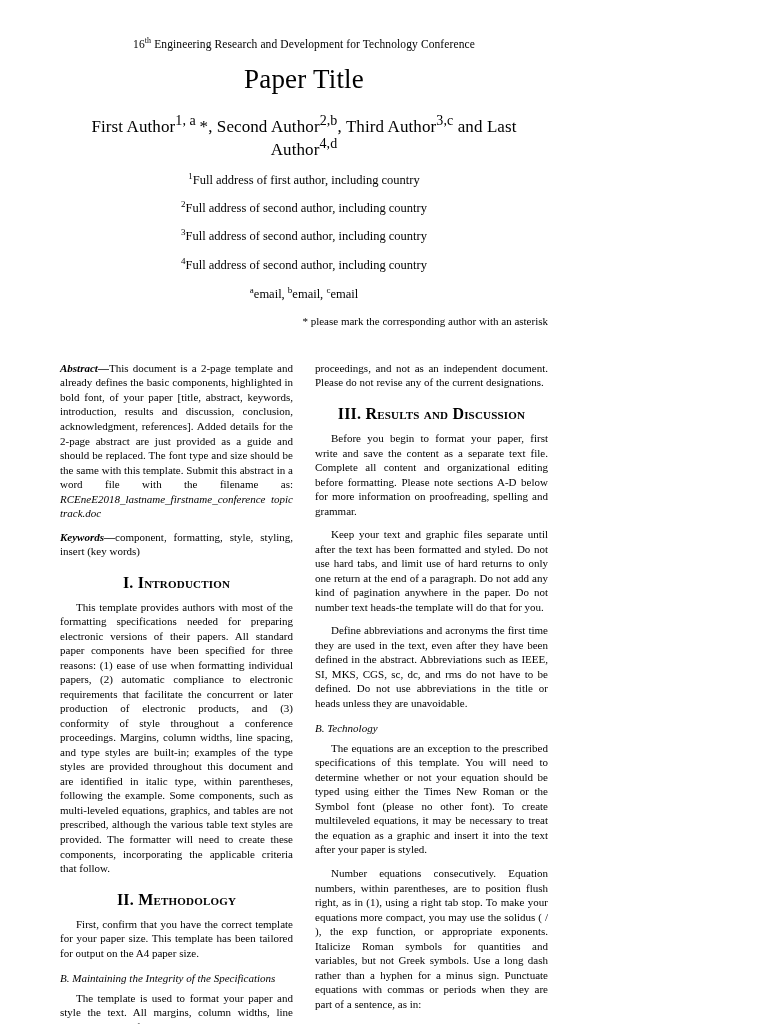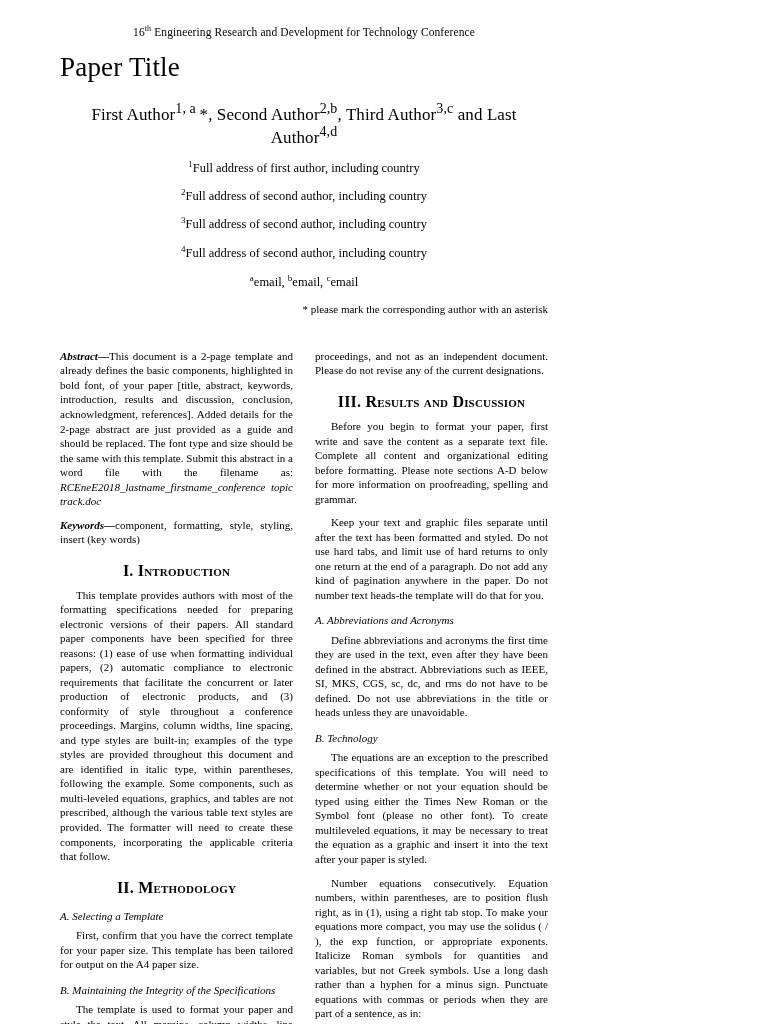--- a/index.html
+++ b/index.html
@@ -12,32 +12,33 @@
     height: 1024px;
     font-family: "Liberation Serif", serif;
     color: #000000;
     overflow: hidden;
   }
   .page {
     position: relative;
     width: 608px;
     height: 1024px;
     box-sizing: border-box;
-    padding: 20px 60px 0 60px;
+    padding: 32px 60px 0 60px;
   }
   .conf-header {
     text-align: center;
     font-size: 11.5px;
     margin-top: 4px;
     letter-spacing: 0.1px;
   }
   .conf-header sup {
     font-size: 8px;
   }
   .paper-title {
+    text-align: center;
     font-size: 27px;
     margin-top: 14px;
     font-weight: normal;
     letter-spacing: 0.2px;
   }
   .authors {
     text-align: center;
     font-size: 17px;
     margin-top: 18px;
     letter-spacing: 0.1px;
@@ -173,35 +174,33 @@
     <div class="col">
       <p class="abstract-para"><span class="abstract-lead">Abstract—</span><span>This document is a 2-page template and already defines the basic components, highlighted in bold font, of your paper [title, abstract, keywords, introduction, results and discussion, conclusion, acknowledgment, references]. Added details for the 2-page abstract are just provided as a guide and should be replaced. The font type and size should be the same with this template. Submit this abstract in a word file with the filename as: </span><span class="filename">RCEneE2018_lastname_firstname_conference topic track.doc</span></p>
 
       <p class="keywords-para"><span class="kw-lead">Keywords—</span><span>component, formatting, style, styling, insert (key words)</span></p>
 
       <h2 class="section">I.   Introduction</h2>
       <p>This template provides authors with most of the formatting specifications needed for preparing electronic versions of their papers. All standard paper components have been specified for three reasons: (1) ease of use when formatting individual papers, (2) automatic compliance to electronic requirements that facilitate the concurrent or later production of electronic products, and (3) conformity of style throughout a conference proceedings. Margins, column widths, line spacing, and type styles are built-in; examples of the type styles are provided throughout this document and are identified in italic type, within parentheses, following the example. Some components, such as multi-leveled equations, graphics, and tables are not prescribed, although the various table text styles are provided. The formatter will need to create these components, incorporating the applicable criteria that follow.</p>
 
       <h2 class="section">II.   Methodology</h2>
 
-      <h3 class="subsection">A.   Selecting a Template</h3>
       <p>First, confirm that you have the correct template for your paper size. This template has been tailored for output on the A4 paper size.</p>
 
       <h3 class="subsection">B.   Maintaining the Integrity of the Specifications</h3>
       <p>The template is used to format your paper and style the text. All margins, column widths, line spaces, and text fonts are prescribed; please do not alter them. You may note peculiarities. For example, the head margin in this template measures proportionately more than is customary. This measurement and others are deliberate, using specifications that anticipate your paper as one part of the entire</p>
     </div>
 
     <div class="col">
       <p class="abstract-para">proceedings, and not as an independent document. Please do not revise any of the current designations.</p>
 
       <h2 class="section">III.   Results and Discussion</h2>
       <p>Before you begin to format your paper, first write and save the content as a separate text file. Complete all content and organizational editing before formatting. Please note sections A-D below for more information on proofreading, spelling and grammar.</p>
       <p>Keep your text and graphic files separate until after the text has been formatted and styled. Do not use hard tabs, and limit use of hard returns to only one return at the end of a paragraph. Do not add any kind of pagination anywhere in the paper. Do not number text heads-the template will do that for you.</p>
 
-      <h3 class="subsection">A.   Abbreviations and Acronyms</h3>
       <p>Define abbreviations and acronyms the first time they are used in the text, even after they have been defined in the abstract. Abbreviations such as IEEE, SI, MKS, CGS, sc, dc, and rms do not have to be defined. Do not use abbreviations in the title or heads unless they are unavoidable.</p>
 
       <h3 class="subsection">B.   Technology</h3>
       <p>The equations are an exception to the prescribed specifications of this template. You will need to determine whether or not your equation should be typed using either the Times New Roman or the Symbol font (please no other font). To create multileveled equations, it may be necessary to treat the equation as a graphic and insert it into the text after your paper is styled.</p>
       <p>Number equations consecutively. Equation numbers, within parentheses, are to position flush right, as in (1), using a right tab stop. To make your equations more compact, you may use the solidus ( / ), the exp function, or appropriate exponents. Italicize Roman symbols for quantities and variables, but not Greek symbols. Use a long dash rather than a hyphen for a minus sign. Punctuate equations with commas or periods when they are part of a sentence, as in:</p>
 
       <div class="equation-row">
         <span class="eq-body">a + b = γ</span>
         <span class="eq-num">(1)</span>
       </div>

